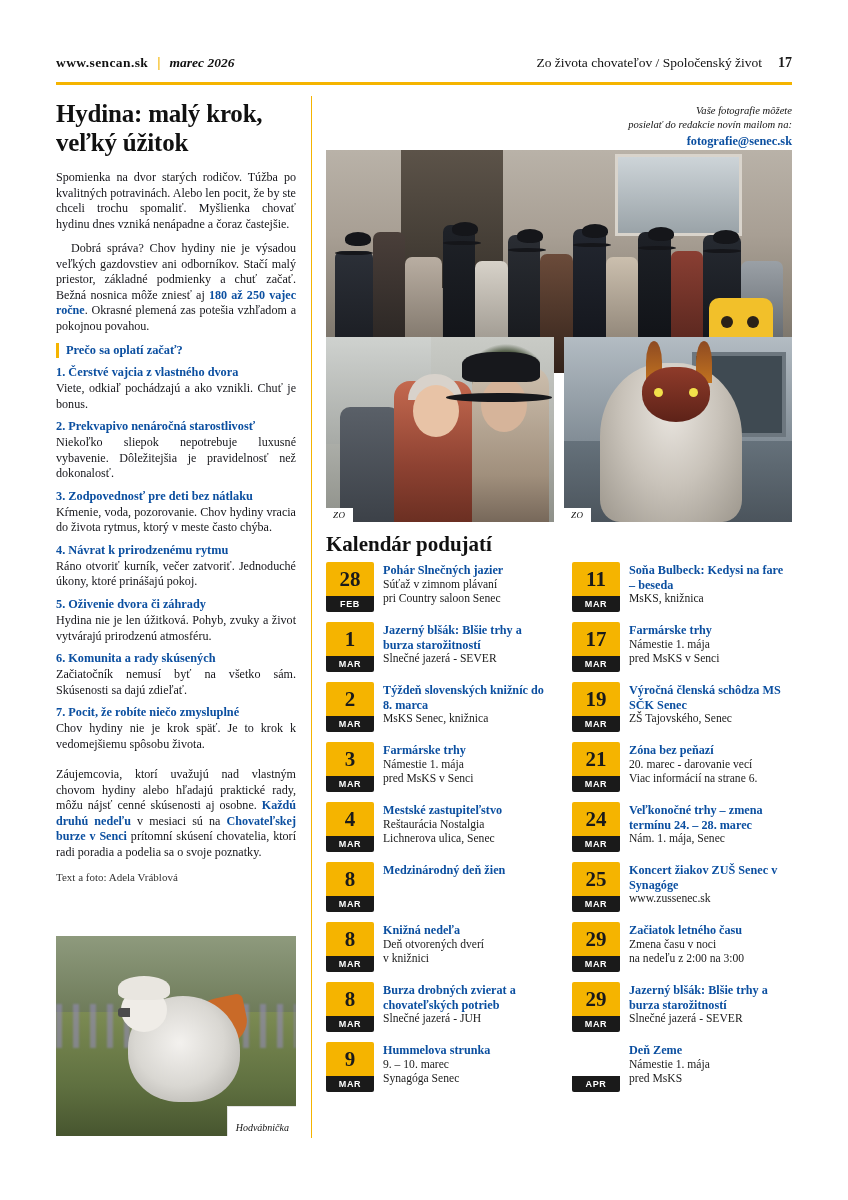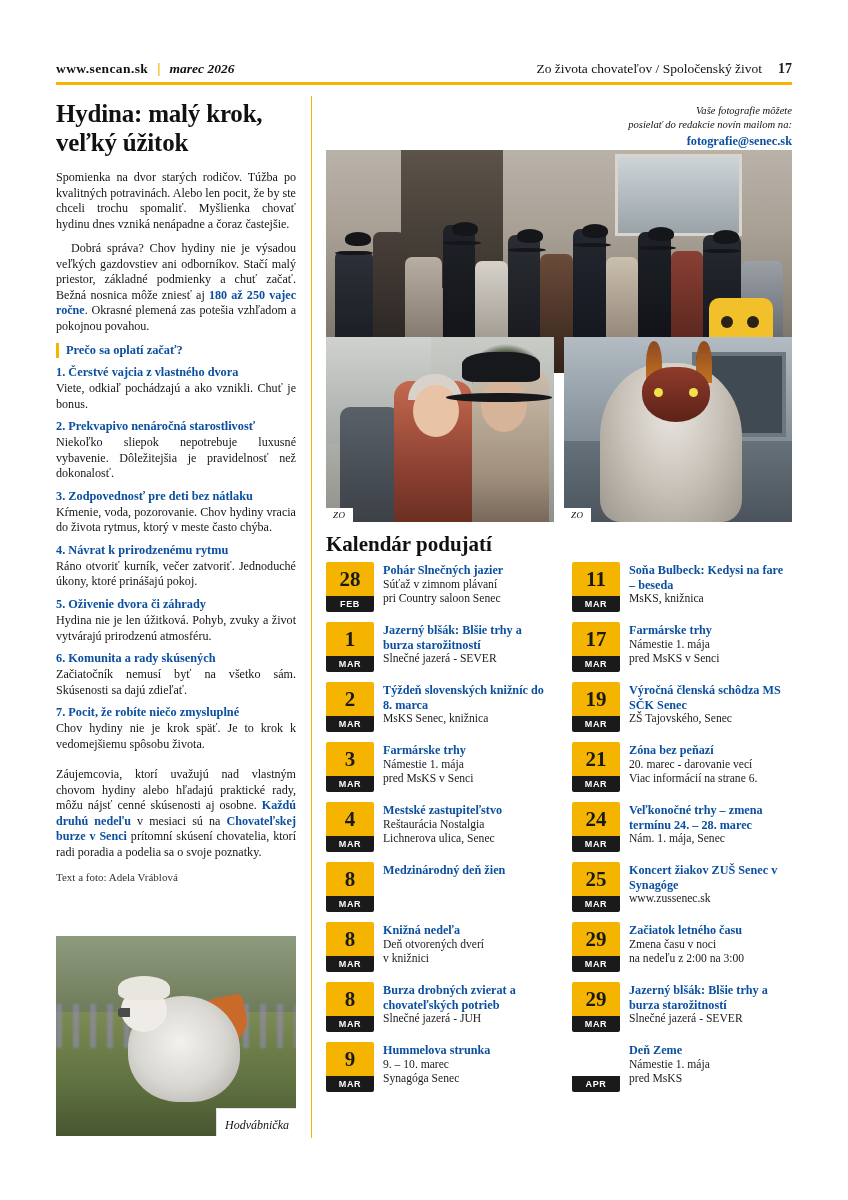--- a/index.html
+++ b/index.html
@@ -17,21 +17,21 @@
   }
   .page {
     position: absolute;
     left: 0; top: 0;
     width: 848px; height: 1200px;
   }
 
   
   .header {
     position: absolute;
-    left: 56px; top: 60px; width: 736px;
+    left: 56px; top: 54px; width: 736px;
     display: flex; align-items: center;
     font-family: "Liberation Serif", serif;
   }
   .hdr-site {
     font-size: 13.5px;
     font-weight: bold;
     letter-spacing: 0.4px;
     color: #111;
   }
   .hdr-sep {
@@ -122,23 +122,23 @@
     position: absolute;
     left: 56px; top: 936px;
     width: 240px; height: 200px;
     overflow: hidden;
     background: #6a7a52;
   }
   .photo-caption-box {
     position: absolute;
     right: 0; bottom: 0;
     background: #ffffff;
-    font-size: 12px;
+    font-size: 10px;
     font-style: italic;
-    padding: 9px 7px 3px 8px;
+    padding: 15px 7px 3px 8px;
     color: #111;
     border-top: 1px solid #e3e3e3;
     border-left: 1px solid #e3e3e3;
   }
 
   
   .right-col {
     position: absolute;
     left: 326px; top: 100px;
     width: 466px;

